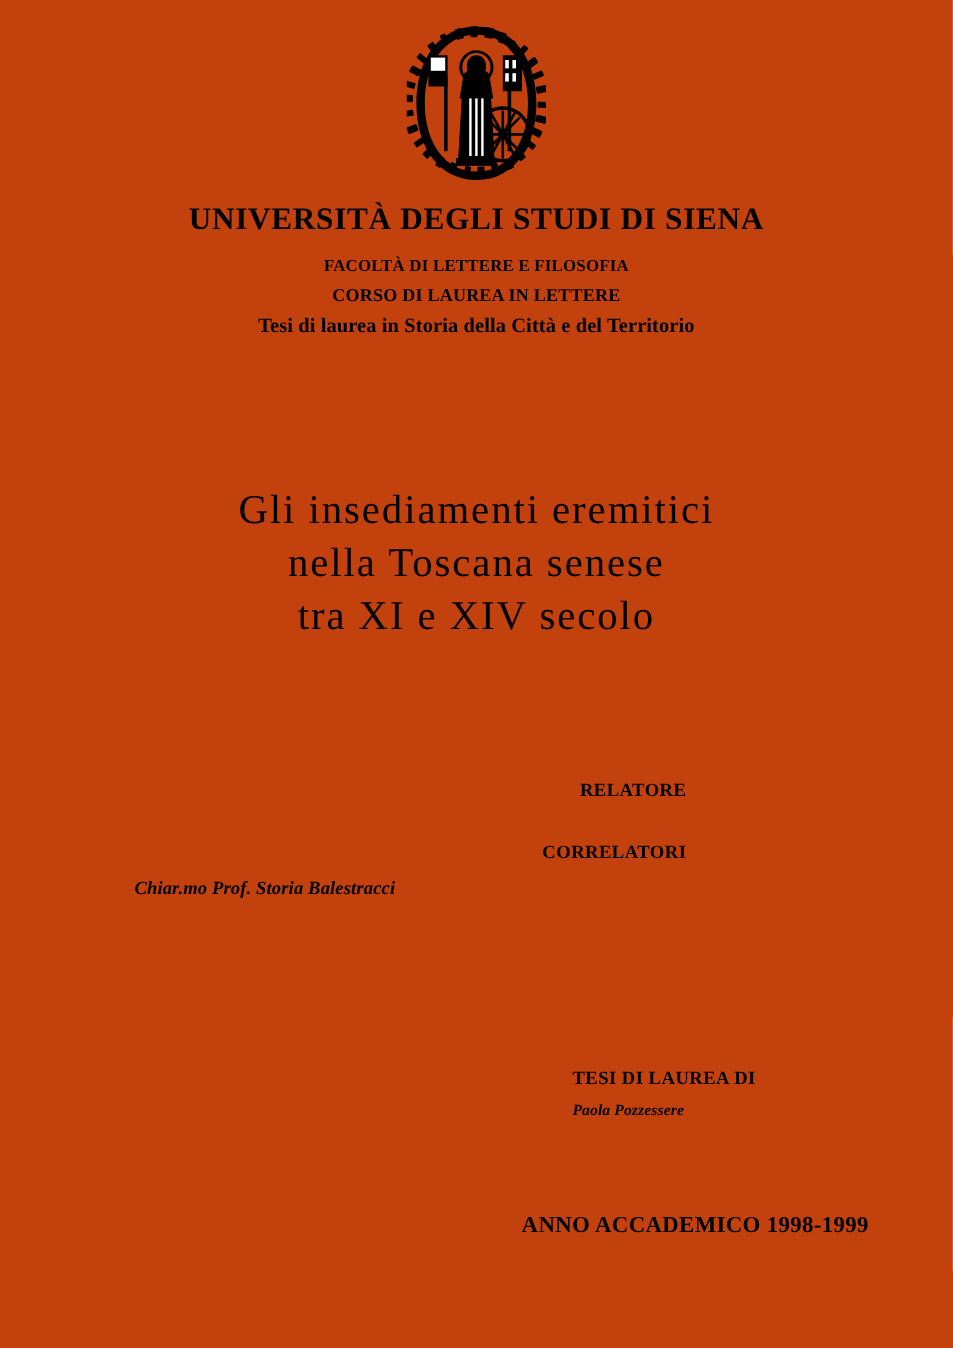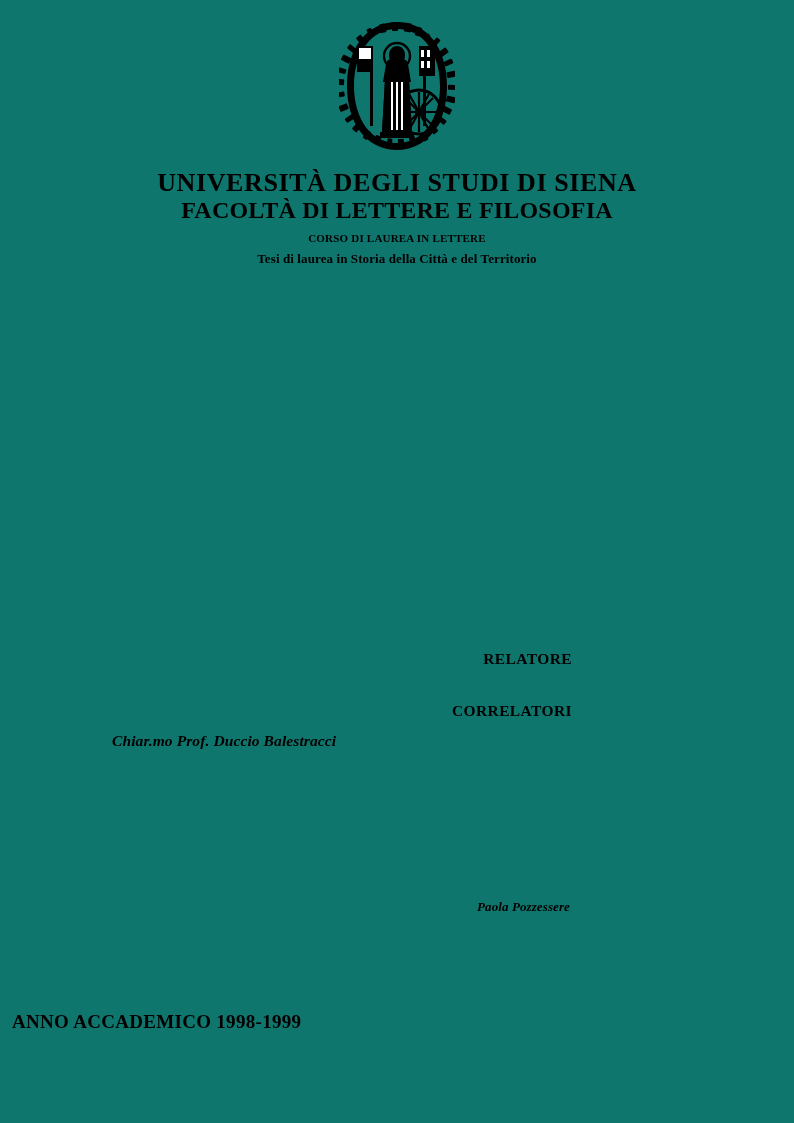--- a/index.html
+++ b/index.html
@@ -16,21 +16,21 @@
     font-family: "Liberation Serif", "DejaVu Serif", serif;
     color: #000000;
     -webkit-font-smoothing: antialiased;
   }
 
   .page {
     position: absolute;
     inset: 0;
     width: 794px;
     height: 1123px;
-    background: #0f766e;
+    background: #c2410c;
   }
 
   
   .emblem-wrap {
     position: absolute;
     left: 0;
     top: 20px;
     width: 794px;
     text-align: center;
   }
@@ -50,34 +50,35 @@
     text-align: center;
   }
   .univ-name {
     font-size: 26px;
     font-weight: bold;
     letter-spacing: 0.6px;
     line-height: 1.12;
     white-space: nowrap;
   }
   .faculty {
-    font-size: 24px;
+    font-size: 14px;
     font-weight: bold;
     letter-spacing: 0.2px;
     line-height: 1.1;
+    margin-top: 18px;
   }
   .course {
-    font-size: 11px;
+    font-size: 15px;
     font-weight: bold;
     letter-spacing: 0.2px;
     line-height: 1.1;
     margin-top: 8px;
   }
   .thesis-kind {
-    font-size: 13px;
+    font-size: 17px;
     font-weight: bold;
     letter-spacing: 0.1px;
     line-height: 1.1;
     margin-top: 8px;
   }
 
   
   .title-block {
     position: absolute;
     left: 0;
@@ -139,24 +140,24 @@
     font-weight: bold;
     font-style: italic;
     letter-spacing: 0.1px;
     line-height: 1.15;
     margin-top: 10px;
   }
 
   
   .footer {
     position: absolute;
-    left: 12px;
+    left: 0;
     top: 1012px;
     width: 724px;
-    text-align: left;
+    text-align: right;
   }
   .academic-year {
     font-size: 19px;
     font-weight: bold;
     letter-spacing: 0.3px;
     line-height: 1.1;
   }
 </style>
 </head>
 <body>
@@ -316,32 +317,38 @@
     </span>
   </div>
 
   <div class="header">
     <div class="univ-name">UNIVERSITÀ DEGLI STUDI DI SIENA</div>
     <div class="faculty">FACOLTÀ DI LETTERE E FILOSOFIA</div>
     <div class="course">CORSO DI LAUREA IN LETTERE</div>
     <div class="thesis-kind">Tesi di laurea in Storia della Città e del Territorio</div>
   </div>
 
+  <div class="title-block">
+    <div class="title-line">Gli insediamenti eremitici</div>
+    <div class="title-line">nella Toscana senese</div>
+    <div class="title-line">tra XI e XIV secolo</div>
+  </div>
 
   <div class="advisors">
     <div class="adv-group">
       <div class="adv-label">RELATORE</div>
     </div>
     <div class="adv-group">
       <div class="adv-label">CORRELATORI</div>
-      <div class="adv-name">Chiar.mo Prof. Duccio Balestracci</div>
+      <div class="adv-name">Chiar.mo Prof. Storia Balestracci</div>
     </div>
   </div>
 
   <div class="candidate">
+    <div class="cand-label">TESI DI LAUREA DI</div>
     <div class="cand-name">Paola Pozzessere</div>
   </div>
 
   <div class="footer">
     <div class="academic-year">ANNO ACCADEMICO 1998-1999</div>
   </div>
 
 </div>
 
 </body></html>

